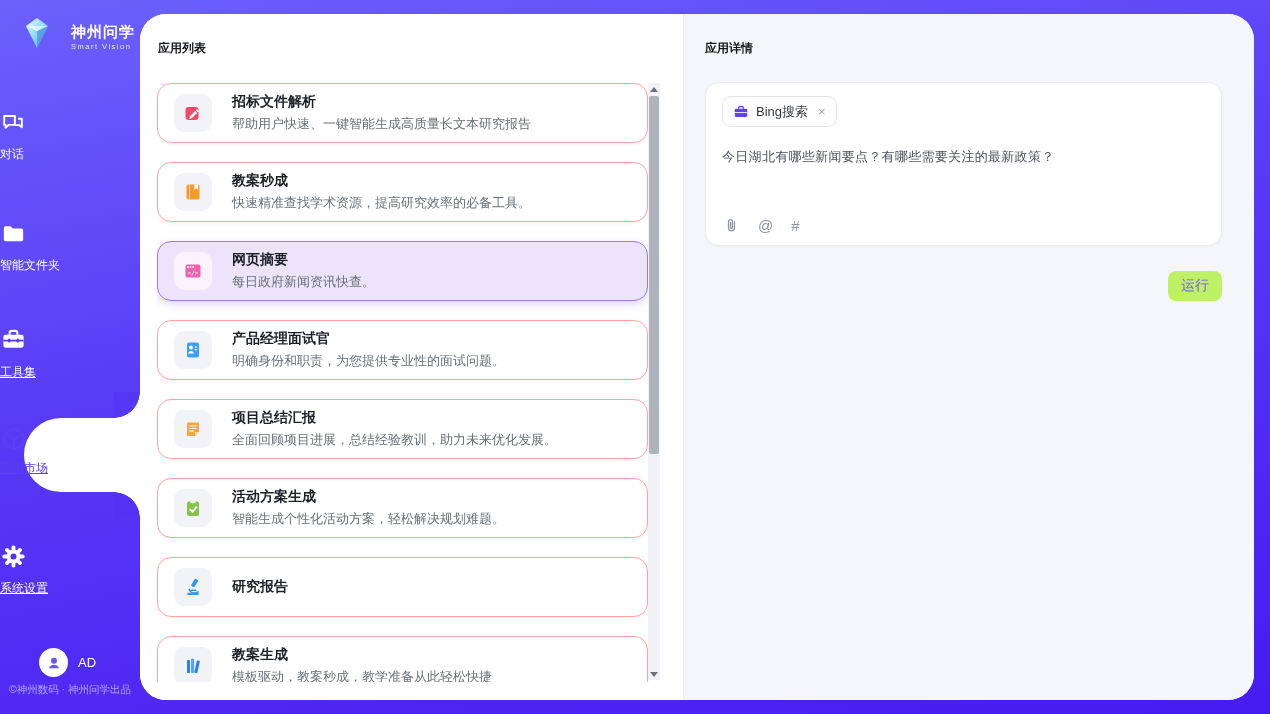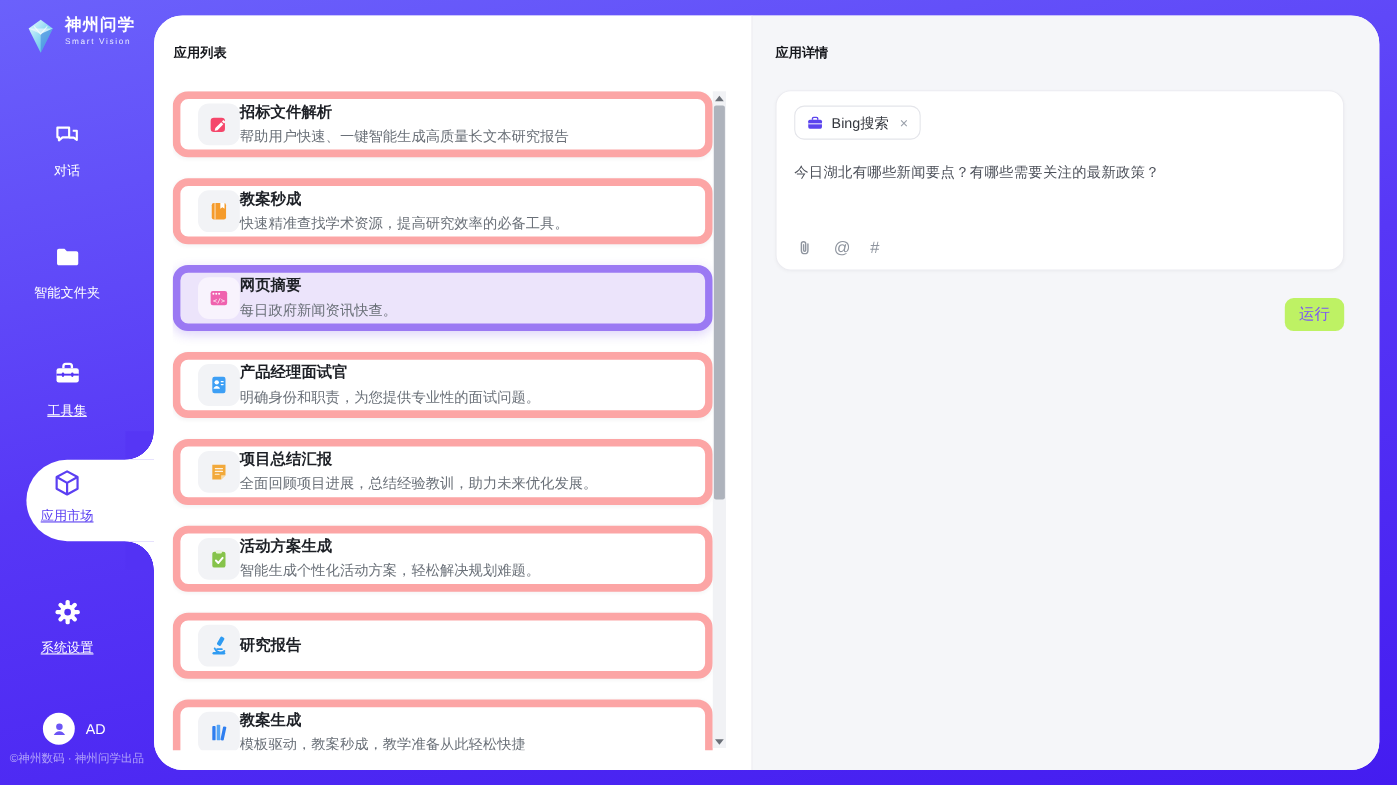--- a/index.html
+++ b/index.html
@@ -6,26 +6,26 @@
   html,body { background:#2c2550; }
   body { font-family:"Liberation Sans","DejaVu Sans",sans-serif; }
 
   .screen{
     position:relative; width:1270px; height:714px; overflow:hidden;
     background:linear-gradient(168deg,#6b61fb 0%, #5737f6 48%, #441cf0 100%);
   }
 
   
   .sidebar{ position:absolute; left:0; top:0; width:140px; height:714px; }
-  .logo{ position:absolute; top:15px; left:19px; display:flex; align-items:flex-start; gap:4px; }
+  .logo{ position:absolute; top:15px; left:19px; display:flex; align-items:flex-end; gap:16px; }
   .logo-text{ display:flex; flex-direction:column; line-height:1.05; }
   .logo-name{ color:#fff; font-size:15px; font-weight:bold; letter-spacing:1px; }
   .logo-sub{ color:#e6e9ff; font-size:7.5px; letter-spacing:1.5px; margin-top:3px; }
 
-  .nav-item{ position:absolute; left:0; width:122px; text-align:center; color:#fff; cursor:pointer; }
+  .nav-item{ position:absolute; left:0; width:122px; color:#fff; cursor:pointer; }
   .nav-item .nav-label{ display:block; font-size:12px; margin-top:6px; color:#fff; }
   .nav-item .nav-label.underlined{ text-decoration:underline; }
 
   .nav-chat{ top:110px; }
   .nav-folder{ top:220px; }
   .nav-tools{ top:327px; }
   .nav-settings{ top:543px; }
 
   .active-bubble{ position:absolute; left:24px; right:0; top:418px; height:74px;
     background:#fff; border-radius:37px 0 0 37px; }
@@ -46,22 +46,22 @@
   
   .main{ position:absolute; left:140px; top:14px; right:16px; bottom:14px;
     background:#fff; border-radius:26px; overflow:hidden; display:flex; }
 
   
   .list-panel{ width:543px; flex:none; position:relative; background:#fff; }
   .panel-title{ font-size:12px; font-weight:bold; color:#15171c; }
   .list-panel .panel-title{ position:absolute; top:26px; left:18px; }
 
   .list-body{ position:absolute; top:69px; left:17px; width:491px; bottom:18px; overflow:hidden; }
-  .app-card{ height:60px; border:7px solid #fca5a5; border-radius:14px; margin-bottom:19px;
-    background:#fff; display:flex; align-items:center; padding:0 16px; gap:0;
+  .app-card{ height:60px; border:1px solid #fca5a5; border-radius:14px; margin-bottom:19px;
+    background:#fff; display:flex; align-items:center; padding:0 16px; gap:20px;
     box-shadow:0 1px 4px rgba(25,28,45,.05); cursor:pointer; }
   .app-card.selected{ background:#ece4fb; border-color:#9b79f3; box-shadow:0 3px 10px rgba(110,70,230,.22); }
   .tile{ width:38px; height:38px; border-radius:10px; background:#f2f3f6; flex:none;
     display:flex; align-items:center; justify-content:center; }
   .selected .tile{ background:#f8f3fd; }
   .card-text{ min-width:0; }
   .card-title{ font-size:14px; font-weight:bold; color:#1d2026; }
   .card-desc{ font-size:13px; color:#6a7078; margin-top:4px; white-space:nowrap; }
 
   

